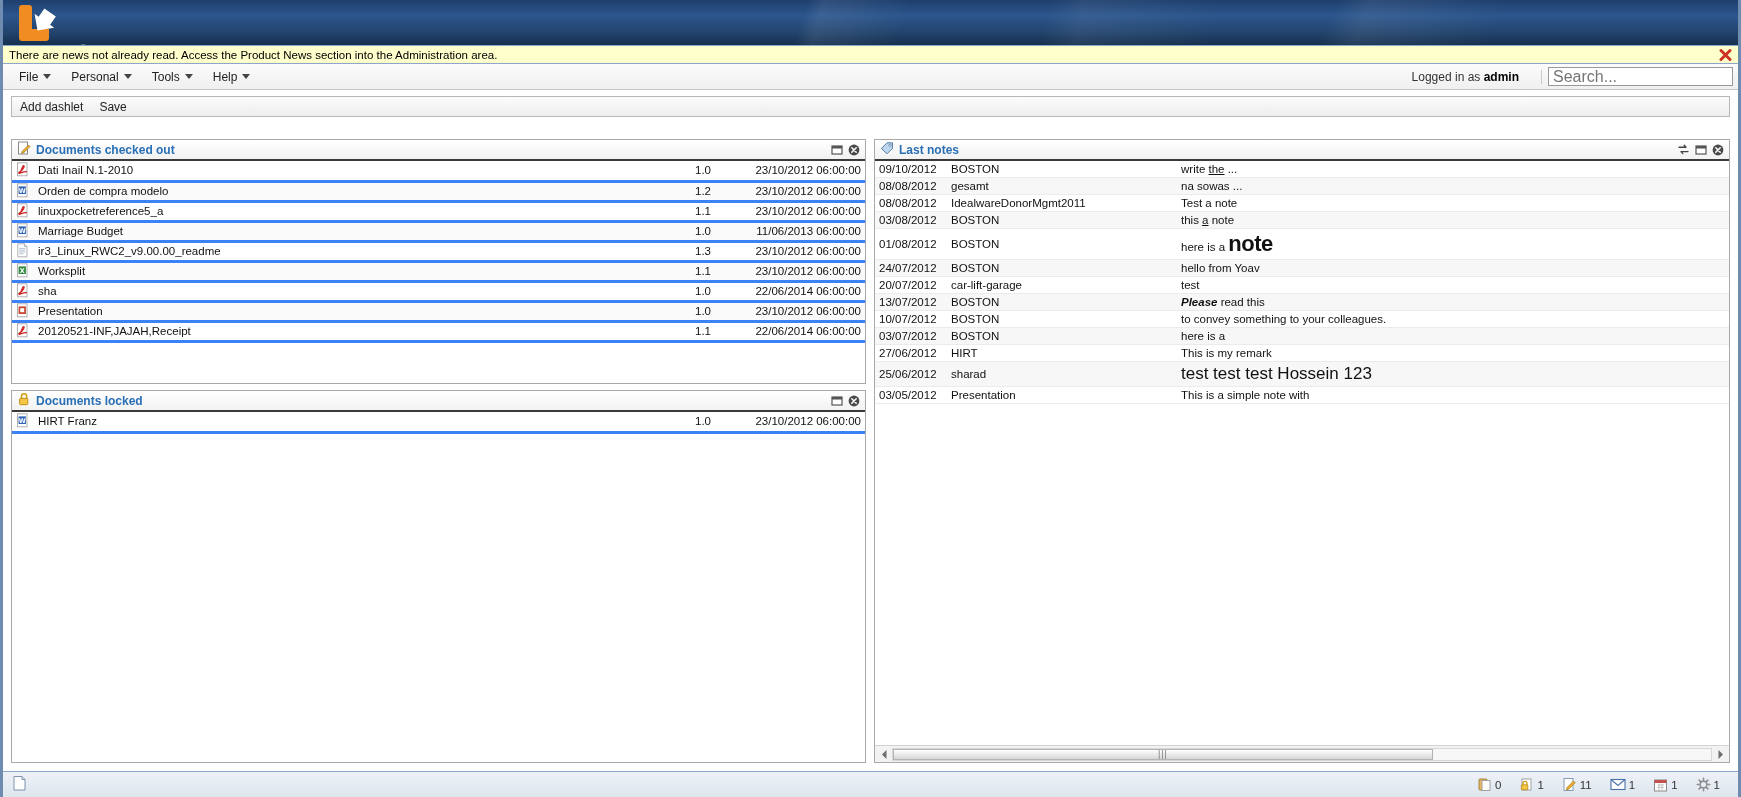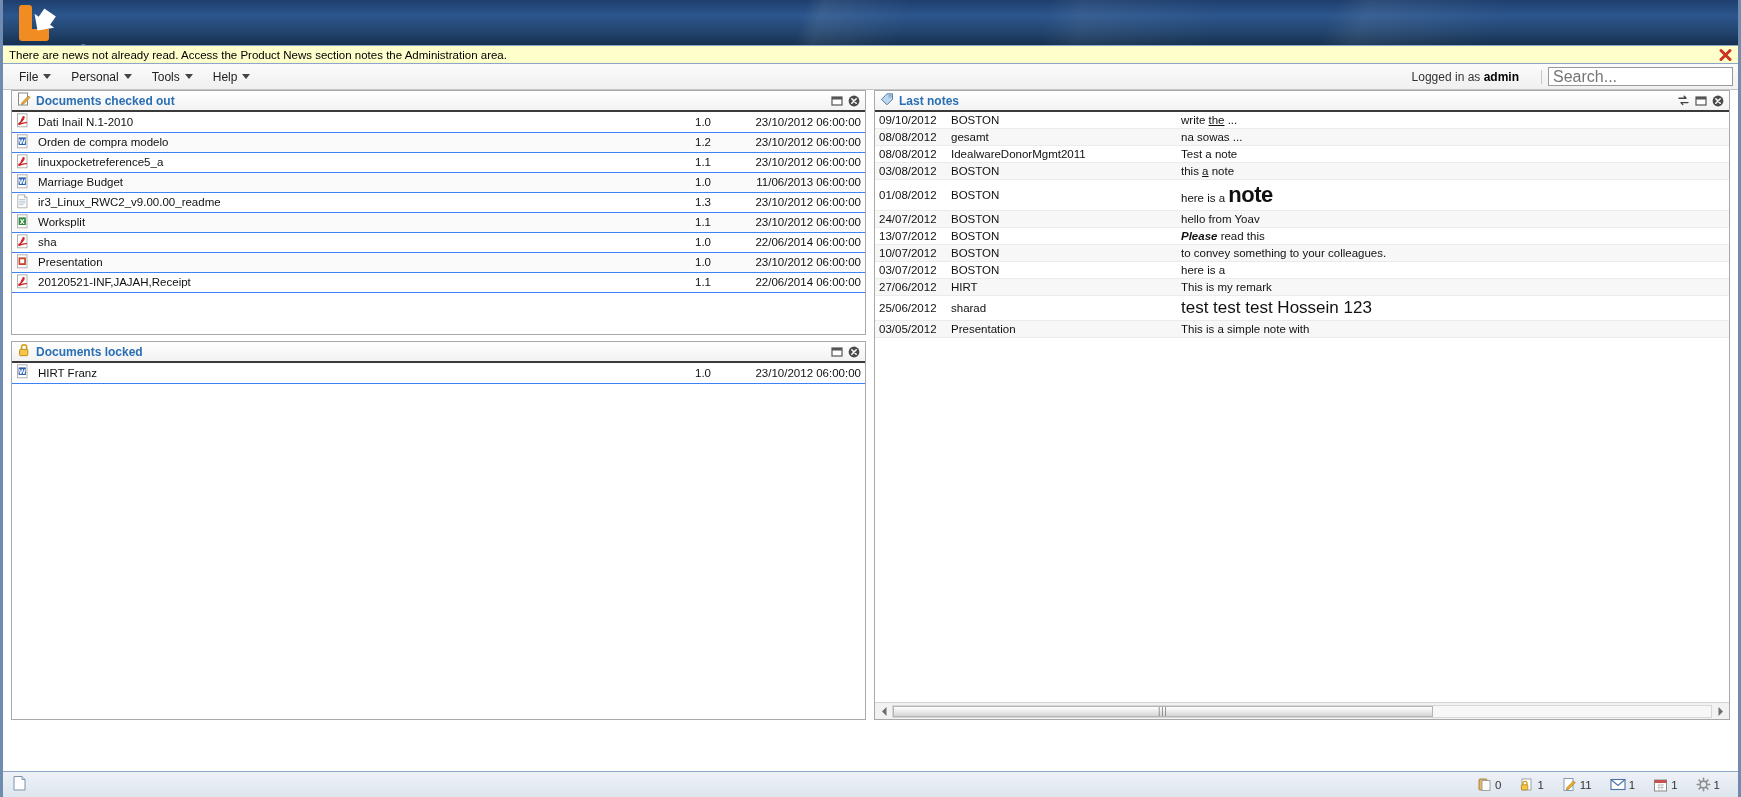--- a/index.html
+++ b/index.html
@@ -204,22 +204,23 @@
     gap: 16px;
   }
   .dash-toolbar .tb-btn {
     font-size: 12px; color: #222; cursor: pointer;
   }
 
   
   .dash-area {
     display: flex;
     gap: 8px;
-    padding: 0 8px 0 8px;
+    padding: 6px 8px 0 8px;
     height: 630px;
+    margin-top: 16px;
   }
   .dash-col-left { width: 855px; display: flex; flex-direction: column; gap: 6px; }
   .dash-col-right { flex: 1; }
 
   .panel {
     background: #ffffff;
     border: 1px solid #a9a9a9;
     display: flex; flex-direction: column;
     overflow: hidden;
   }
@@ -243,21 +244,21 @@
   .hd-icon { width: 13px; height: 13px; cursor: pointer; display:flex; align-items:center; justify-content:center;}
 
   .panel-body { flex: 1; overflow: hidden; position: relative; }
 
   
   table.doclist { width: 100%; border-collapse: collapse; }
   table.doclist td {
     font-size: 11.5px; color: #111;
     padding: 0 4px;
     height: 20px;
-    border-bottom: 1px solid #3b82f6;
+    border-bottom: 3px solid #3b82f6;
     vertical-align: middle;
     white-space: nowrap;
   }
   table.doclist tr:nth-child(even) { background: #fafafa; }
   td.c-icon { width: 22px; text-align: center; padding-left: 6px;}
   td.c-name { }
   td.c-ver  { width: 54px; text-align: right; padding-right: 26px;}
   td.c-date { width: 150px; text-align: right; padding-right: 10px;}
 
   
@@ -349,21 +350,21 @@
       <div class="logo-text-block">
         <div class="logo-title">
           <span class="wordA">Logical</span><span class="wordB">DOC</span>
         </div>
         <div class="logo-sub">Document Management System</div>
       </div>
     </div>
   </div>
 
   <div class="notice">
-    <span class="notice-text">There are news not already read. Access the Product News section notes the Administration area.</span>
+    <span class="notice-text">There are news not already read. Access the Product News section into the Administration area.</span>
     <span class="notice-close">
       <svg width="13" height="13" viewBox="0 0 13 13">
         <path d="M2,2 L11,11 M11,2 L2,11" stroke="#cc3322" stroke-width="3" stroke-linecap="round"></path>
       </svg>
     </span>
   </div>
 
   <div class="menubar">
     <div class="menu-item">
       <span>File</span>
@@ -393,20 +394,24 @@
             <circle cx="5.5" cy="5.5" r="3.6" fill="none" stroke="#333" stroke-width="1.2"></circle>
             <path d="M8.3,8.3 L12.5,12.5" stroke="#333" stroke-width="1.6" stroke-linecap="round"></path>
           </svg>
         </span>
       </div>
     </div>
   </div>
 
 
 
+  <div class="dash-toolbar">
+    <span class="tb-btn">Add dashlet</span>
+    <span class="tb-btn">Save</span>
+  </div>
 
   <div class="content-wrap">
   <div class="dash-area">
 
     <div class="dash-col-left">
 
       <div class="panel" style="height:245px;">
         <div class="panel-head">
           <span>
             <svg width="14" height="14" viewBox="0 0 14 14">
@@ -627,20 +632,25 @@
                   </tr>
                   <tr>
                     <td class="n-date">01/08/2012</td>
                     <td class="n-doc">BOSTON</td>
                     <td class="n-msg">here is a <span class="big">note</span></td>
                   </tr>
                   <tr>
                     <td class="n-date">24/07/2012</td>
                     <td class="n-doc">BOSTON</td>
                     <td class="n-msg">hello from Yoav</td>
+                  </tr>
+                  <tr>
+                    <td class="n-date">20/07/2012</td>
+                    <td class="n-doc">car-lift-garage</td>
+                    <td class="n-msg">test</td>
                   </tr>
                   <tr>
                     <td class="n-date">13/07/2012</td>
                     <td class="n-doc">BOSTON</td>
                     <td class="n-msg"><span class="ital">Please</span> read this</td>
                   </tr>
                   <tr>
                     <td class="n-date">10/07/2012</td>
                     <td class="n-doc">BOSTON</td>
                     <td class="n-msg">to convey something to your colleagues.</td>

